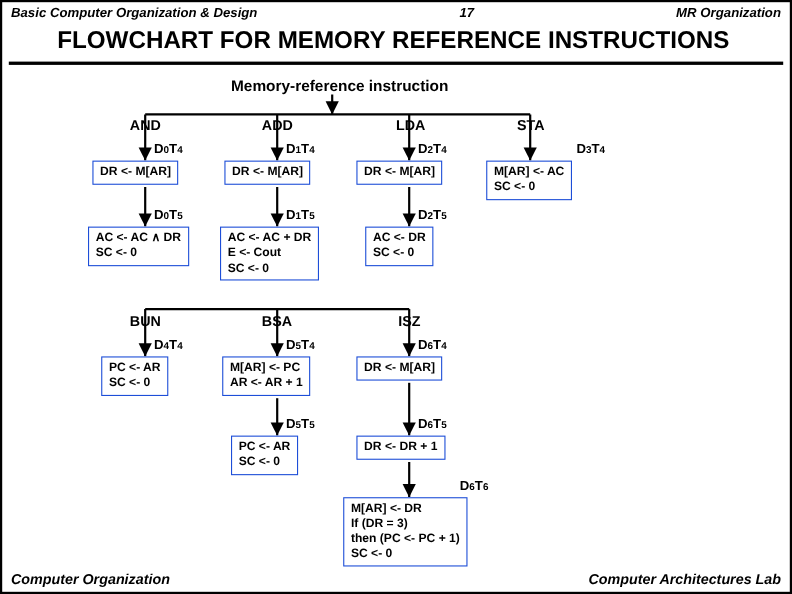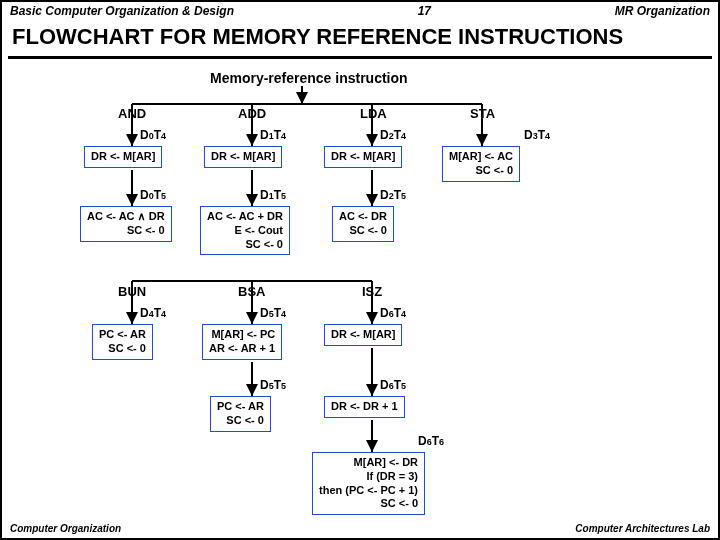--- a/index.html
+++ b/index.html
@@ -1,23 +1,23 @@
 <!DOCTYPE html>
 <html><head>
 <meta charset="utf-8">
 <style>
   * { box-sizing: border-box; }
   body { margin: 0; font-family: Arial, sans-serif; background: #ccc; }
   .slide { width: 720px; height: 540px; background: #fff; position: relative; border: 2px solid #000; }
   .header { display: flex; justify-content: space-between; font-style: italic; font-weight: bold; font-size: 12px; padding: 2px 8px; }
   .header .pg { flex: 0 0 auto; }
-  .title { font-size: 22px; font-weight: bold; padding: 4px 10px 6px; }
+  .title { font-size: 22px; font-weight: bold; padding: 4px 10px 6px; margin-left: 40px; }
   .rule { border-top: 3px solid #000; margin: 0 6px 2px; }
-  .footer { position: absolute; bottom: 4px; left: 0; right: 0; display: flex; justify-content: space-between; font-style: italic; font-weight: bold; font-size: 10px; padding: 0 8px; }
-  .canvas { position: absolute; left: 0; right: 0; top: 64px; bottom: 24px; text-align: right; }
+  .footer { position: absolute; bottom: 4px; left: 0; right: 0; display: flex; justify-content: space-between; font-style: italic; font-weight: bold; font-size: 13px; padding: 0 8px; }
+  .canvas { position: absolute; left: 0; right: 0; top: 64px; bottom: 24px; }
   .lbl { position: absolute; font-weight: bold; font-size: 13px; white-space: nowrap; }
   .sub { position: absolute; font-weight: bold; font-size: 12px; white-space: nowrap; }
   .root { position: absolute; font-weight: bold; font-size: 14px; }
   .box { position: absolute; border: 1px solid #1d4ed8; font-weight: bold; font-size: 11px; padding: 3px 6px; line-height: 1.25; background: #fff; }
   svg { position: absolute; left: 0; top: 0; }
   .subs { font-size: 9px; }
 </style>
 </head>
 <body>
 

